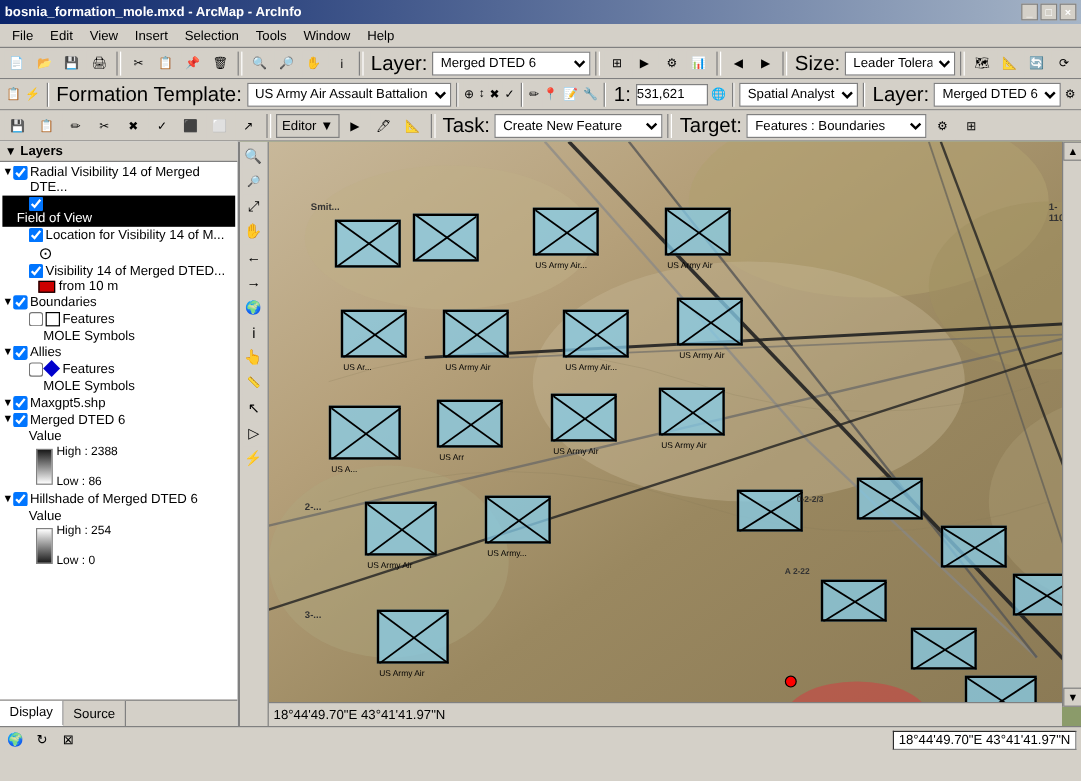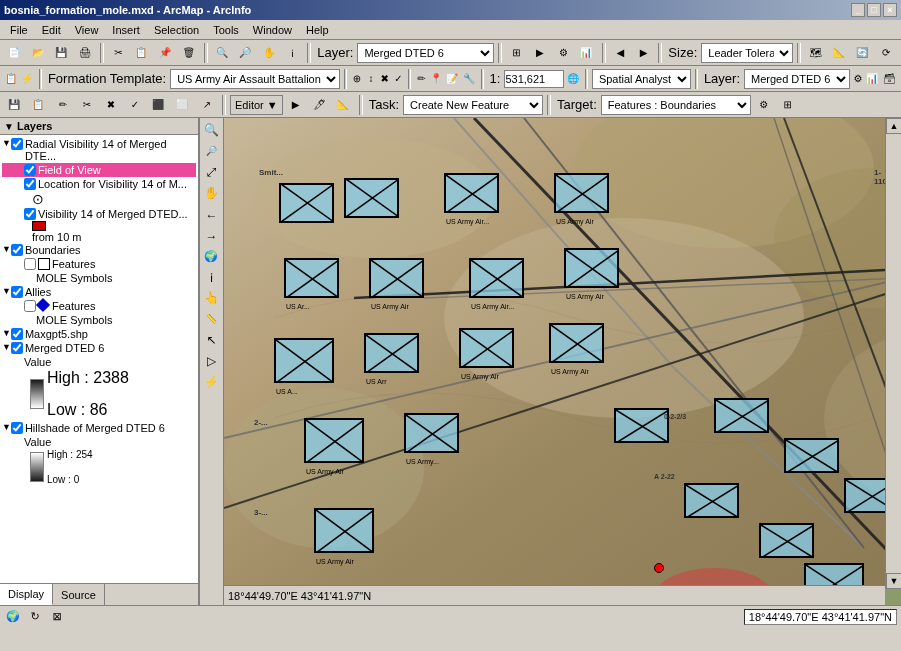--- a/index.html
+++ b/index.html
@@ -62,21 +62,21 @@
       font-size: 10px;
       cursor: pointer;
     }
     .toolbar-separator {
       width: 4px;
       height: 20px;
       border-left: 1px solid #808080;
       border-right: 1px solid #ffffff;
       margin: 0 2px;
     }
-    .toolbar-label { font-size: 13px; white-space: nowrap; padding: 0 2px; }
+    .toolbar-label { font-size: 17px; white-space: nowrap; padding: 0 2px; }
     .toolbar-select {
       height: 20px;
       font-size: 11px;
       background: white;
       border: 1px solid #808080;
       padding: 0 2px;
     }
 
     
     .toolbar2 {
@@ -125,21 +125,21 @@
       border-bottom: 1px solid #808080;
     }
     .toc-body { overflow: auto; flex: 1; padding: 2px; }
     .toc-item {
       display: flex;
       align-items: flex-start;
       padding: 1px 0;
       font-size: 11px;
       cursor: pointer;
     }
-    .toc-item.selected { background: #ec4899; color: white; }
+    .toc-item.selected { background: #000000; color: white; flex-direction: column; }
     .toc-indent { padding-left: 12px; }
     .toc-indent2 { padding-left: 24px; }
     .toc-checkbox { width: 12px; height: 12px; margin-right: 2px; flex-shrink: 0; }
 
     
     .map-area {
       flex: 1;
       position: relative;
       overflow: hidden;
       background: #8b9b6a;
@@ -416,21 +416,21 @@
         <span>Location for Visibility 14 of M...</span>
       </div>
       <div class="toc-indent2" style="padding-left:30px; display:flex; align-items:center;">
         <span style="font-size:14px;">⊙</span>
       </div>
 
       <div class="toc-item toc-indent">
         <input type="checkbox" checked="" class="toc-checkbox" style="margin-left: 10px;">
         <span>Visibility 14 of Merged DTED...</span>
       </div>
-      <div class="toc-indent2" style="padding-left:30px; display:flex; flex-direction:column;">
+      <div class="toc-indent2" style="padding-left:30px; display:flex; align-items:center;">
         <span style="display:inline-block; width:14px; height:10px; background:#cc0000; border:1px solid #000; margin-right:3px;"></span>
         <span>from 10 m</span>
       </div>
 
       <div class="toc-item">
         <span style="font-size:9px;">▼</span>
         <input type="checkbox" checked="" class="toc-checkbox" style="">
         <span>Boundaries</span>
       </div>
       <div class="toc-item toc-indent">
@@ -465,21 +465,21 @@
       <div class="toc-item">
         <span style="font-size:9px;">▼</span>
         <input type="checkbox" checked="" class="toc-checkbox" style="">
         <span>Merged DTED 6</span>
       </div>
       <div class="toc-item toc-indent" style="padding-left:22px;">
         <span>Value</span>
       </div>
       <div class="toc-indent2" style="padding-left:28px; display:flex; align-items:center;">
         <div style="width:14px; height:30px; background:linear-gradient(to bottom, #1a1a1a, #ffffff); border:1px solid #808080; margin-right:3px; display:inline-block;"></div>
-        <div style="font-size:16px;">
+        <div style="font-size:10px;">
           <div>High : 2388</div>
           <div style="margin-top:14px;">Low : 86</div>
         </div>
       </div>
 
       <div class="toc-item" style="margin-top:2px;">
         <span style="font-size:9px;">▼</span>
         <input type="checkbox" checked="" class="toc-checkbox" style="">
         <span>Hillshade of Merged DTED 6</span>
       </div>

